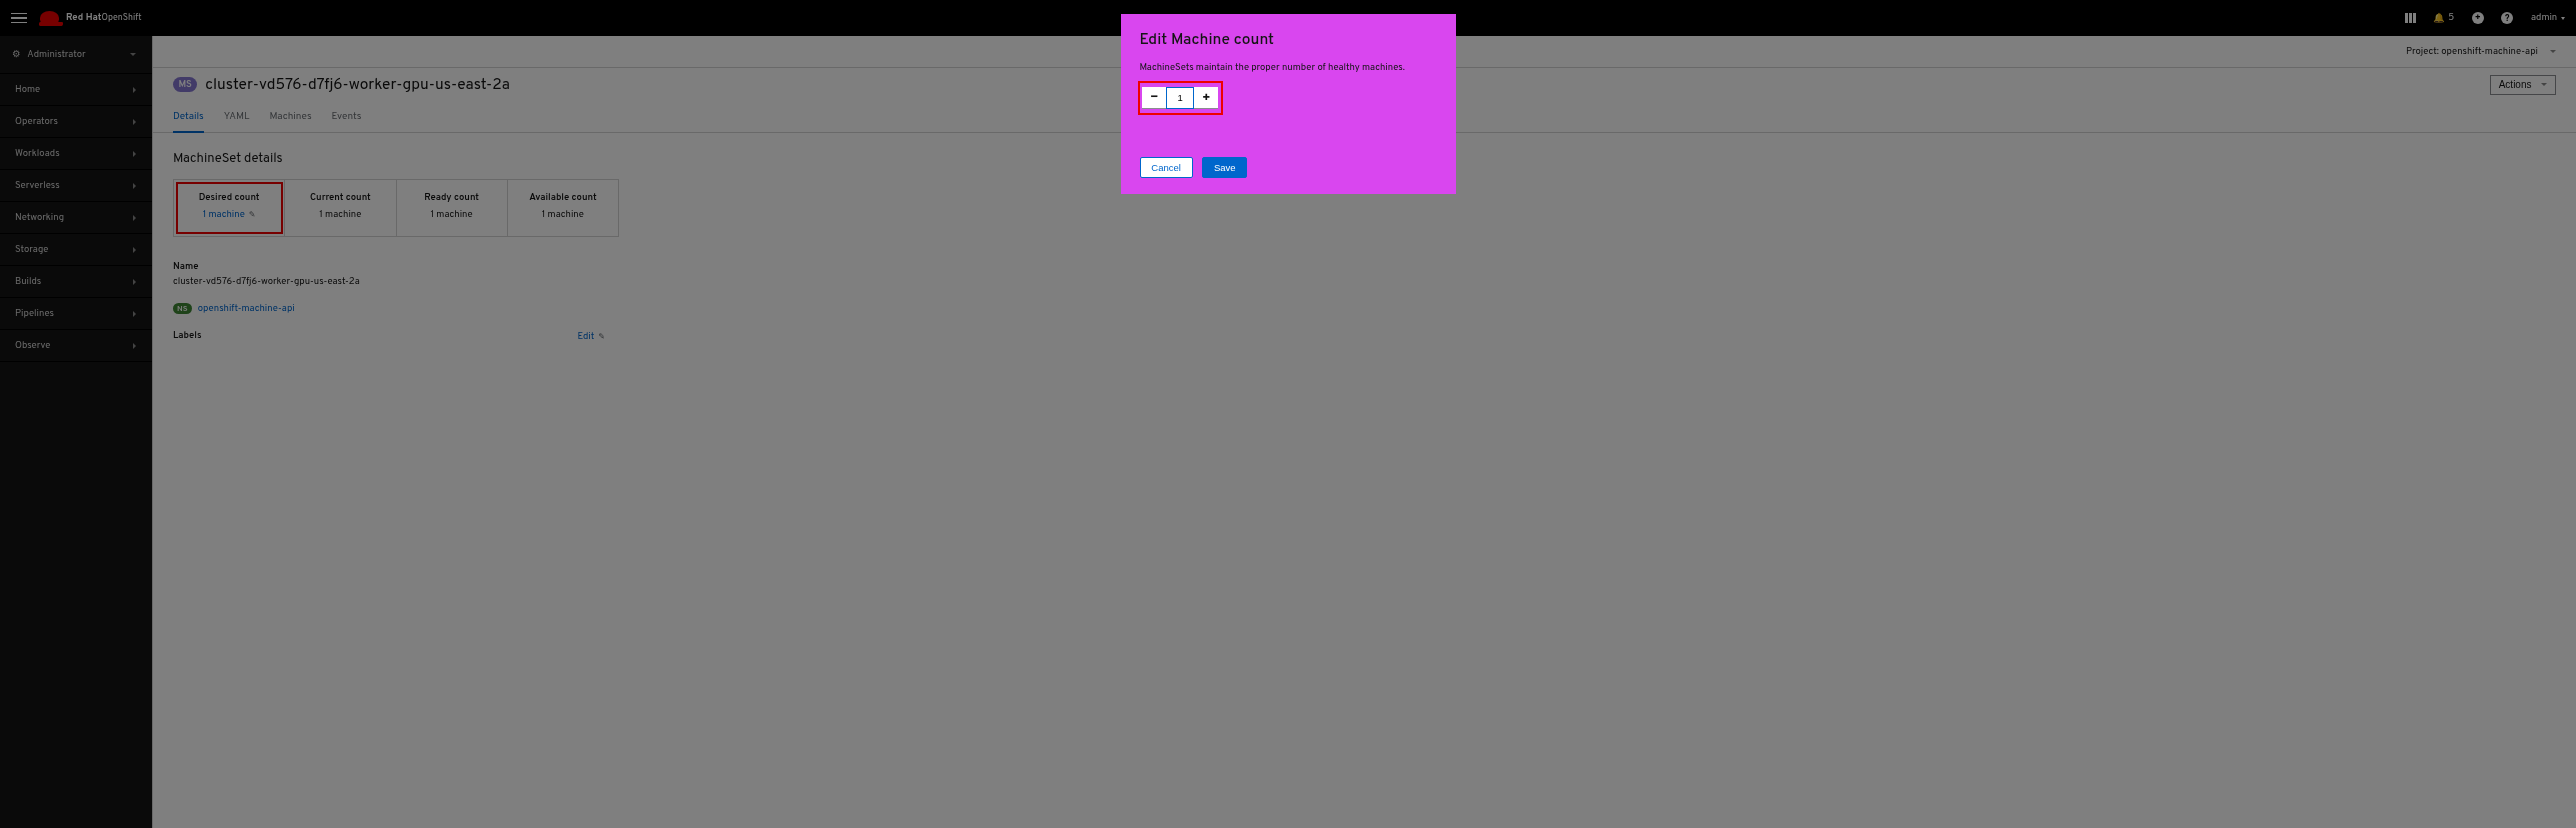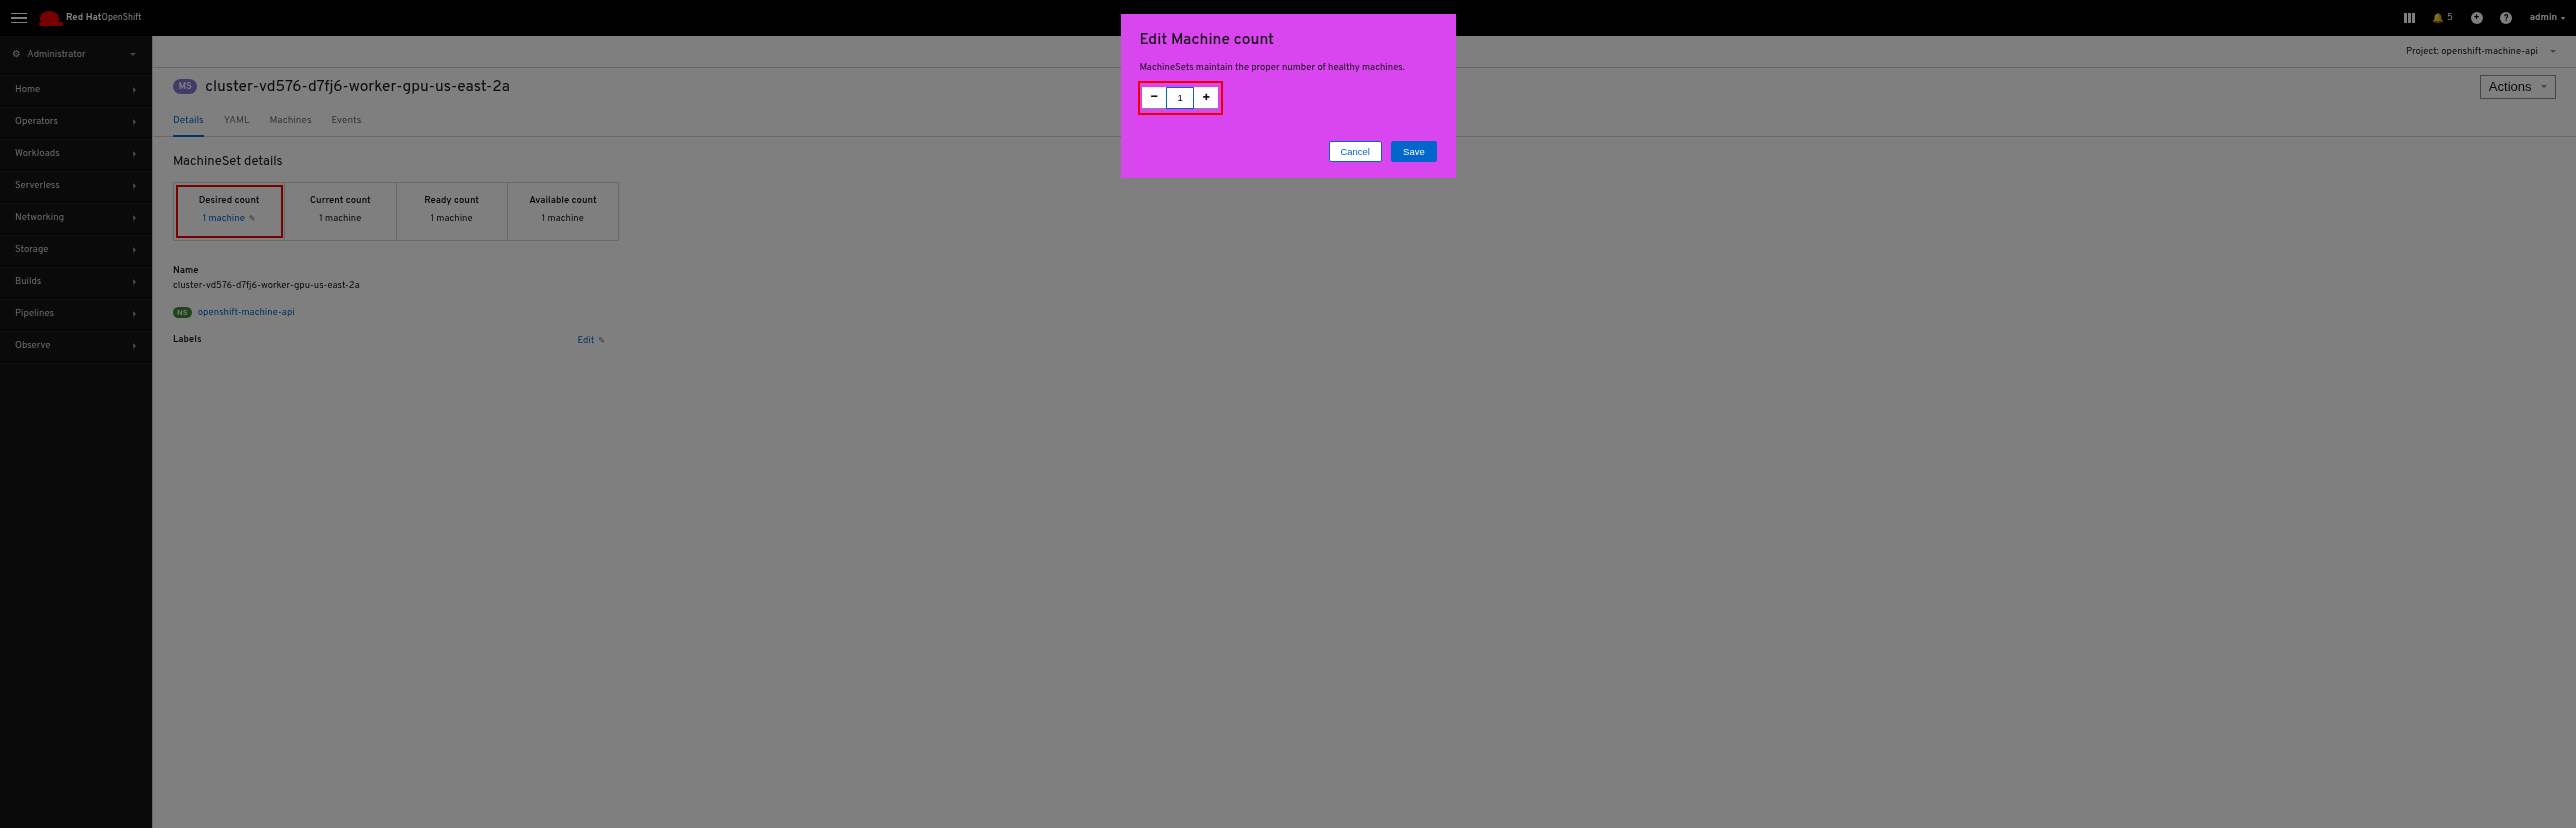--- a/index.html
+++ b/index.html
@@ -62,21 +62,21 @@
       background: #fff; color: #000; display: flex;
       align-items: center; justify-content: center;
       font-weight: bold; font-size: 9.5px;
     }
     .help-circle {
       width: 12px; height: 12px; border-radius: 50%;
       background: #fff; color: #000; display: flex;
       align-items: center; justify-content: center;
       font-weight: bold; font-size: 8.8px;
     }
-    .user-menu { display: flex; align-items: center; gap: 4px; font-size: 9.5px; cursor: pointer; font-weight: bold; }
+    .user-menu { display: flex; align-items: center; gap: 4px; font-size: 9.5px; cursor: pointer; }
     .caret-down {
       width: 0; height: 0;
       border-left: 2.7px solid transparent;
       border-right: 2.7px solid transparent;
       border-top: 3.4px solid #fff;
     }
     
     .body-wrap { display: flex; height: calc(100vh - 36px); }
     .sidebar {
       width: 152px;
@@ -147,21 +147,21 @@
       font-weight: 600;
       font-size: 9.5px;
     }
     .page-title { font-size: 15.5px; font-weight: 400; }
     .actions-btn {
       border: 0.7px solid #8a8d90;
       background: #fff;
       padding: 3.4px 8px;
       display: flex; align-items: center;
       gap: 9.5px; cursor: pointer;
-      font-size: 13px;
+      font-size: 10px;
       color: #151515;
     }
     .tabs {
       display: flex; gap: 20px;
       padding: 15px 20px 0 20px;
       border-bottom: 0.7px solid #d2d2d2;
     }
     .tab { padding-bottom: 8px; cursor: pointer; color: #6a6e73; font-size: 10px; }
     .tab.active { color: #06c; border-bottom: 2px solid #06c; margin-bottom: -0.7px; }
     .details-section { padding: 17.6px 20px; }
@@ -231,22 +231,22 @@
       border-bottom: 0.7px solid #8a8d90;
     }
     .stepper-input {
       width: 28px; height: 21.6px;
       border: 1.4px solid #06c;
       text-align: center;
       font-size: 9.5px;
       outline: none;
     }
     .modal-footer {
-      display: flex; justify-content: flex-end; gap: 9.5px;
-      margin-top: 28px;
+      display: flex; gap: 9.5px;
+      margin-top: 44px;
     }
     .btn {
       padding: 4px 10.8px; font-size: 9.5px;
       cursor: pointer; border-radius: 2px;
       border: 0.7px solid;
     }
     .btn-secondary { background: #fff; color: #06c; border-color: #06c; }
     .btn-primary { background: #06c; color: #fff; border-color: #06c; }
   </style>
 </head>

